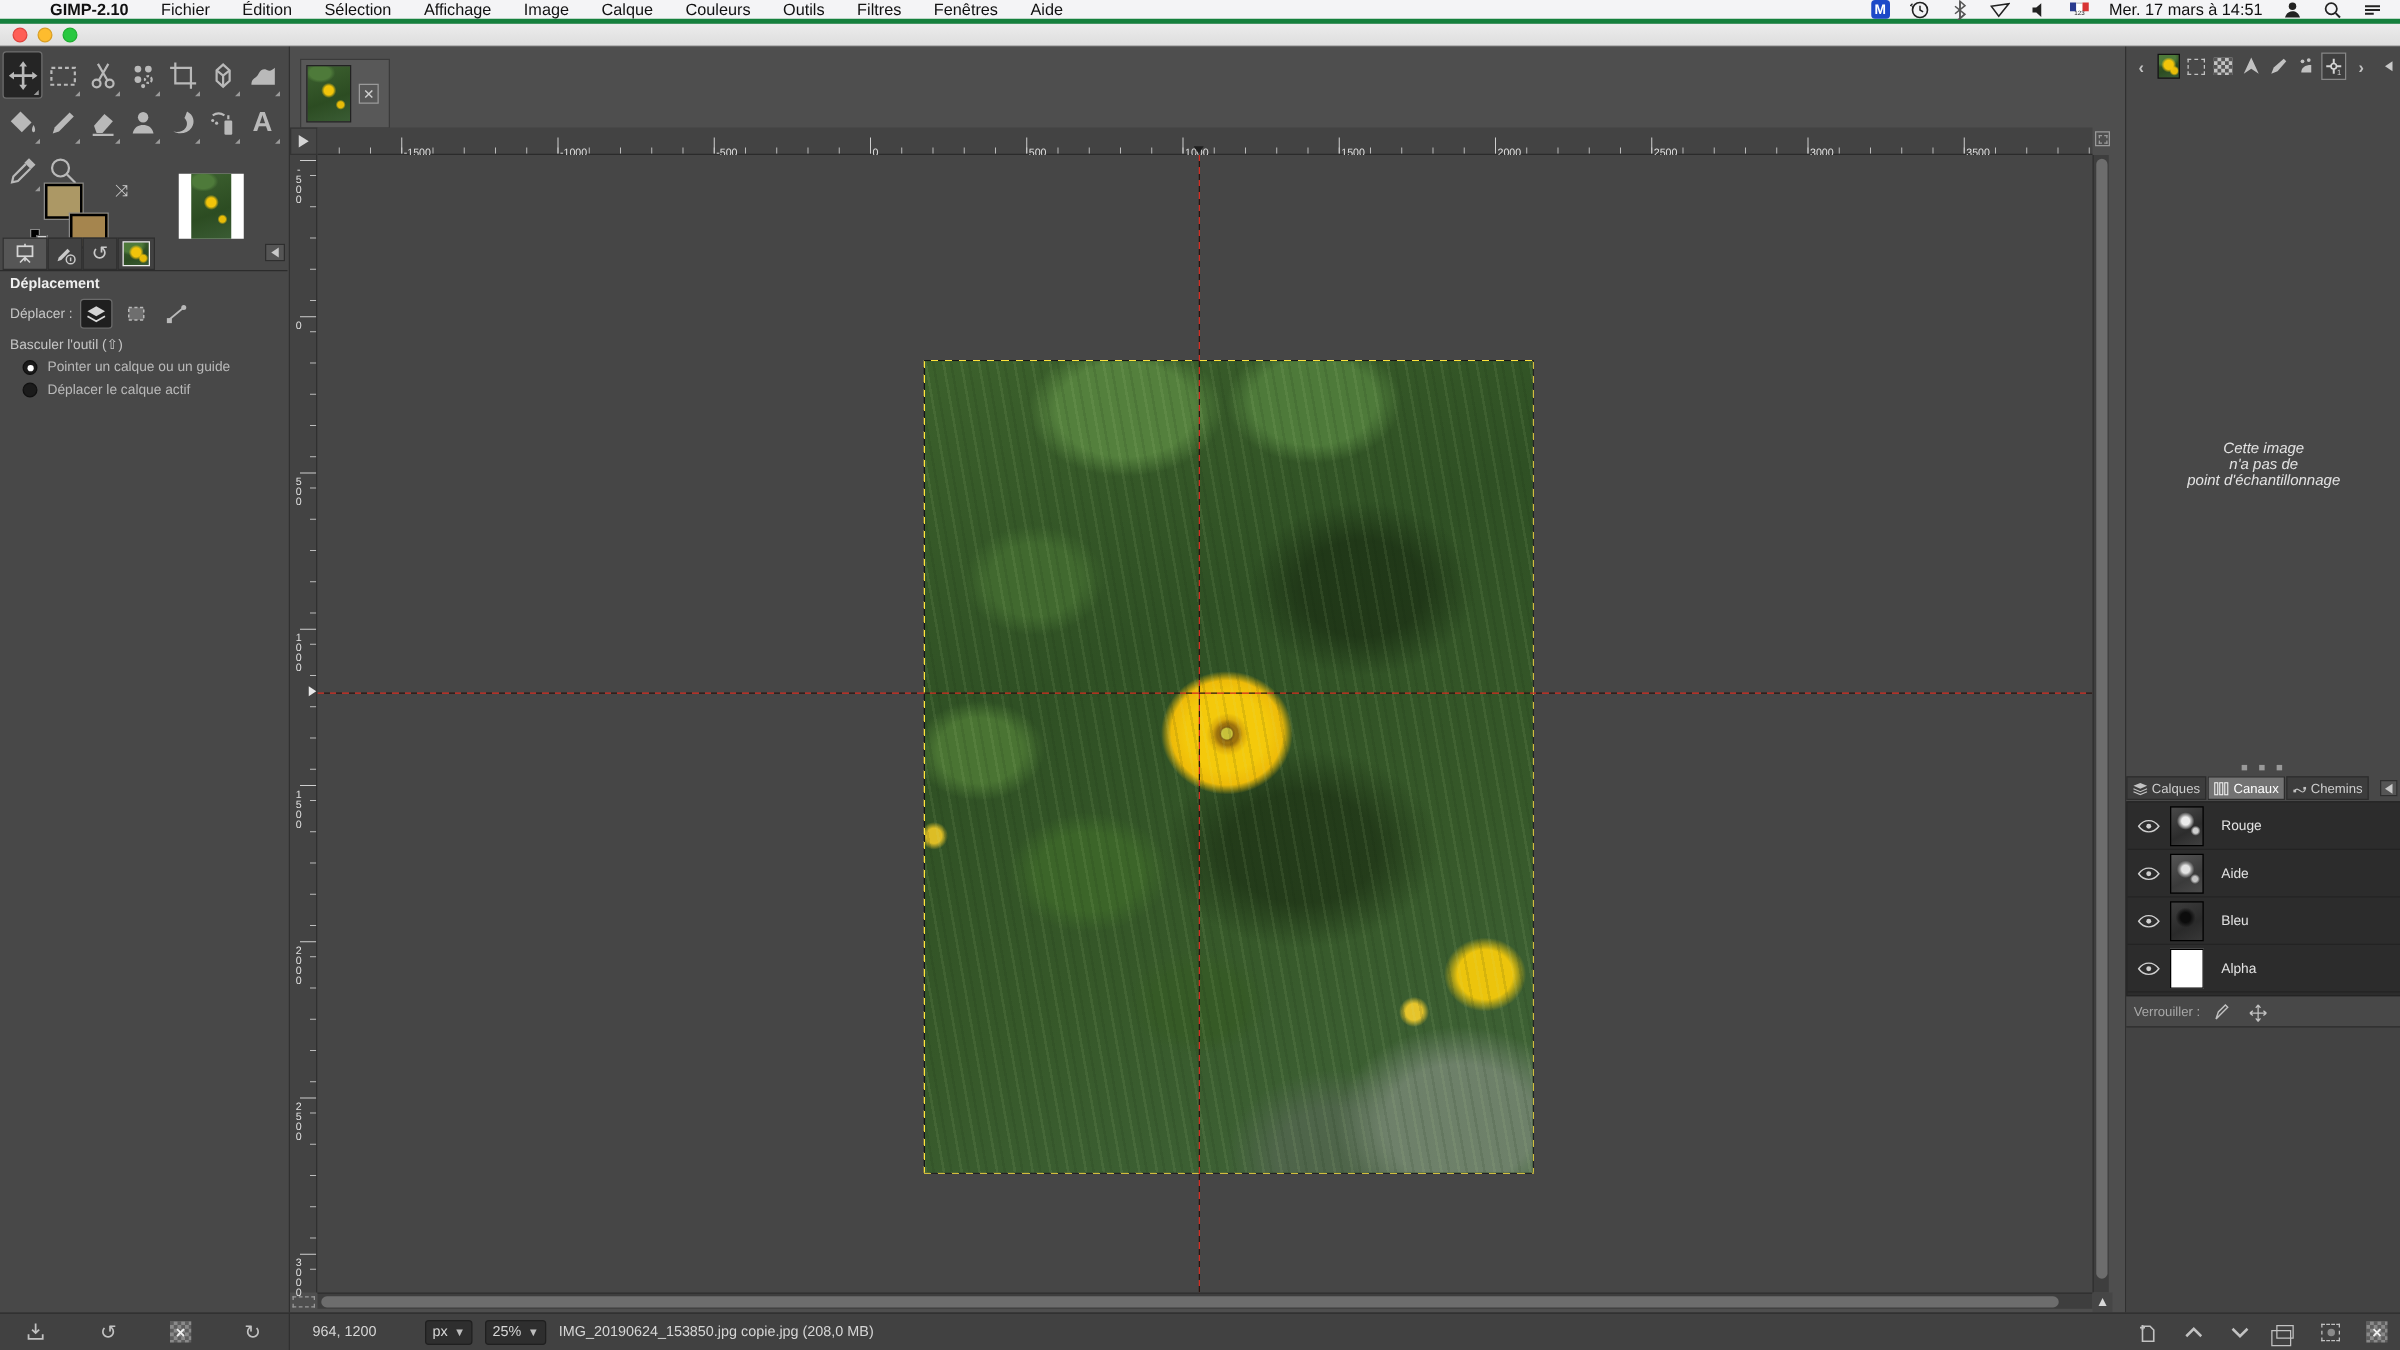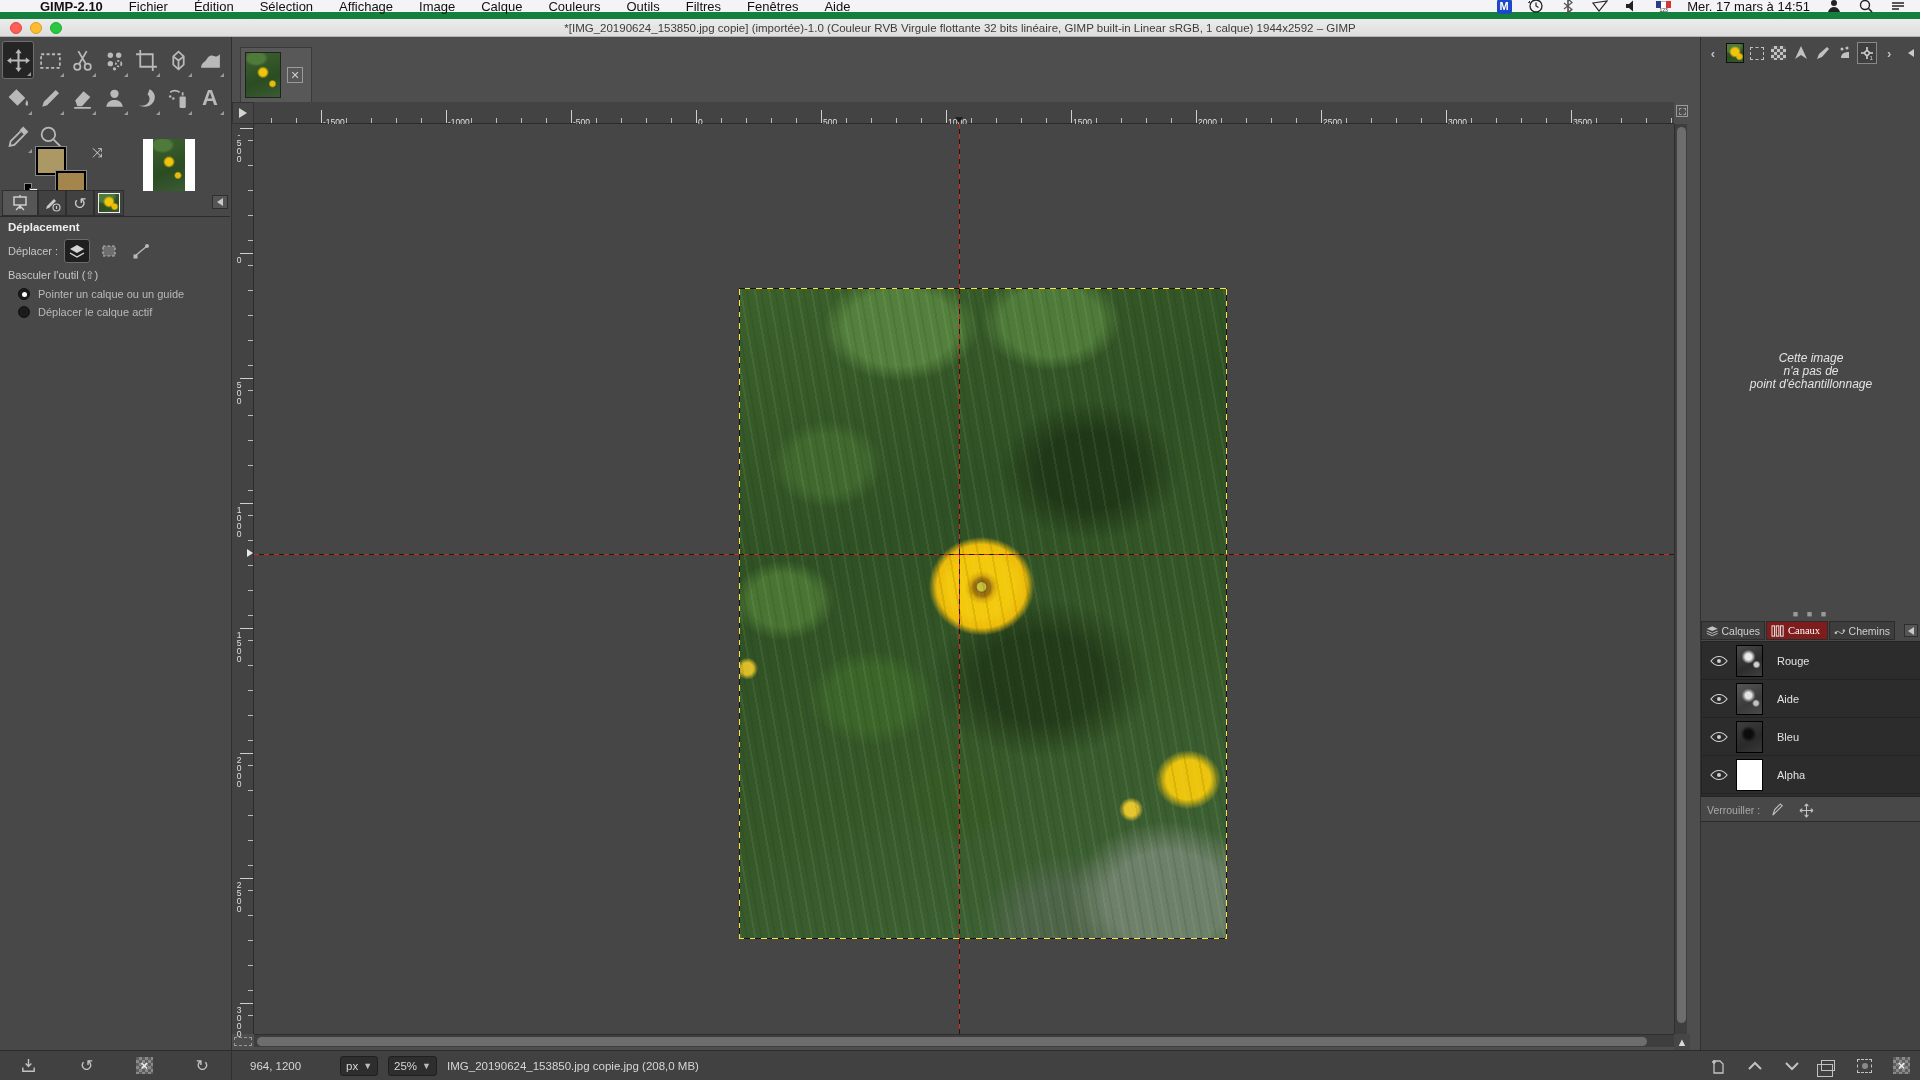--- a/index.html
+++ b/index.html
@@ -1,21 +1,21 @@
 <!DOCTYPE html>
 <html><head>
 <meta charset="utf-8">
 <style>
   * { margin:0; padding:0; box-sizing:border-box; }
   html,body { width:1920px; height:1080px; overflow:hidden; background:#484848;
     font-family:"Liberation Sans", sans-serif; }
 
   
   #menubar { position:absolute; left:0; top:0; width:1920px; height:19px;
-    background:#f4f4f6; border-bottom:7px solid #15803d; display:flex; align-items:center;
+    background:#f4f4f6; border-bottom:4px solid #15803d; display:flex; align-items:center;
     font-size:13px; color:#111; z-index:50; }
   #menubar .apple { margin-left:18px; font-size:13px; }
   #menubar .appname { font-weight:bold; margin-left:22px; }
   #menubar .mitem { margin-left:26px; white-space:nowrap; }
   #menubar .right { margin-left:auto; display:flex; align-items:center; gap:16px; margin-right:14px; }
   #menubar .clock { font-size:13px; }
   .sicon { width:16px; height:16px; display:inline-flex; align-items:center; justify-content:center; }
   .mwb { width:15px; height:15px; background:#1d49c8; border-radius:3px; color:#fff; font-weight:bold;
     font-size:11px; display:flex; align-items:center; justify-content:center; }
   .frflag { width:15px; height:11px; display:flex; flex-direction:column; align-items:center; position:relative; }
@@ -203,21 +203,21 @@
 
   #samplePanel { position:absolute; left:0; top:30px; width:220px; height:545px; }
   .emptyMsg { position:absolute; left:0; top:285px; width:220px; text-align:center; font-size:12px;
     font-style:italic; color:#e3e3e3; line-height:13px; }
   .splitDots { position:absolute; left:0; top:572px; width:220px; text-align:center; color:#9a9a9a;
     font-size:9px; letter-spacing:3px; }
 
   #rdTabs { position:absolute; left:0; top:584px; width:220px; height:20px; }
   .rdtab { position:absolute; top:0; height:19px; display:flex; align-items:center; padding:0 4px;
     border:1px solid #2c2c2c; background:#3d3d3d; font-size:10.5px; color:#cfcfcf; }
-  .rdtab.on { background:#7f1d1d; color:#fff;font-family:Liberation Serif, serif; }
+  .rdtab.on { background:#737373; color:#fff; }
   .rdtab svg { width:14px; height:12px; margin-right:3px; }
   .rdMenuBtn { position:absolute; left:203px; top:3px; width:14px; height:13px; background:#555;
     border:1px solid #2e2e2e; display:flex; align-items:center; justify-content:center; }
 
   #channelList { position:absolute; left:0; top:604px; width:220px; height:156px; background:#2c2c2c; border:1px solid #242424; }
   .chRow { height:38px; display:flex; align-items:center; border-bottom:1px solid #232323; }
   .chEye { width:34px; display:flex; align-items:center; justify-content:center; }
   .chEye svg { width:18px; height:12px; }
   .chThumb { width:27px; height:32px; border:1px solid #000; margin-right:14px; }
   .thRouge { background:radial-gradient(circle 7px at 46% 36%, #ececec 0 45%, #9a9a9a 70%, rgba(90,90,90,0) 100%),
@@ -317,21 +317,20 @@
     </span>
   </span>
 </div>
 
 <div id="titlebar">
   <span class="tlights">
     <span class="tl r"></span>
     <span class="tl y"></span>
     <span class="tl g"></span>
   </span>
-  <span class="title">*[IMG_20190624_153850.jpg copie] (importée)-1.0 (Couleur RVB Virgule flottante 32 bits linéaire, GIMP built-in Linear sRGB, 1 calque) 1944x2592 – GIMP</span>
 </div>
 
 <div id="toolbox">
   <div class="toolgrid">
     <div class="tool sel">
       <svg viewBox="0 0 24 24">
           <path class="tfill" d="M11 5h2v6h6v2h-6v6h-2v-6H5v-2h6zM12 1l3 4H9zM12 23l-3-4h6zM1 12l4-3v6zM23 12l-4 3V9z"></path>
         </svg>
     </div>
     <div class="tool">

